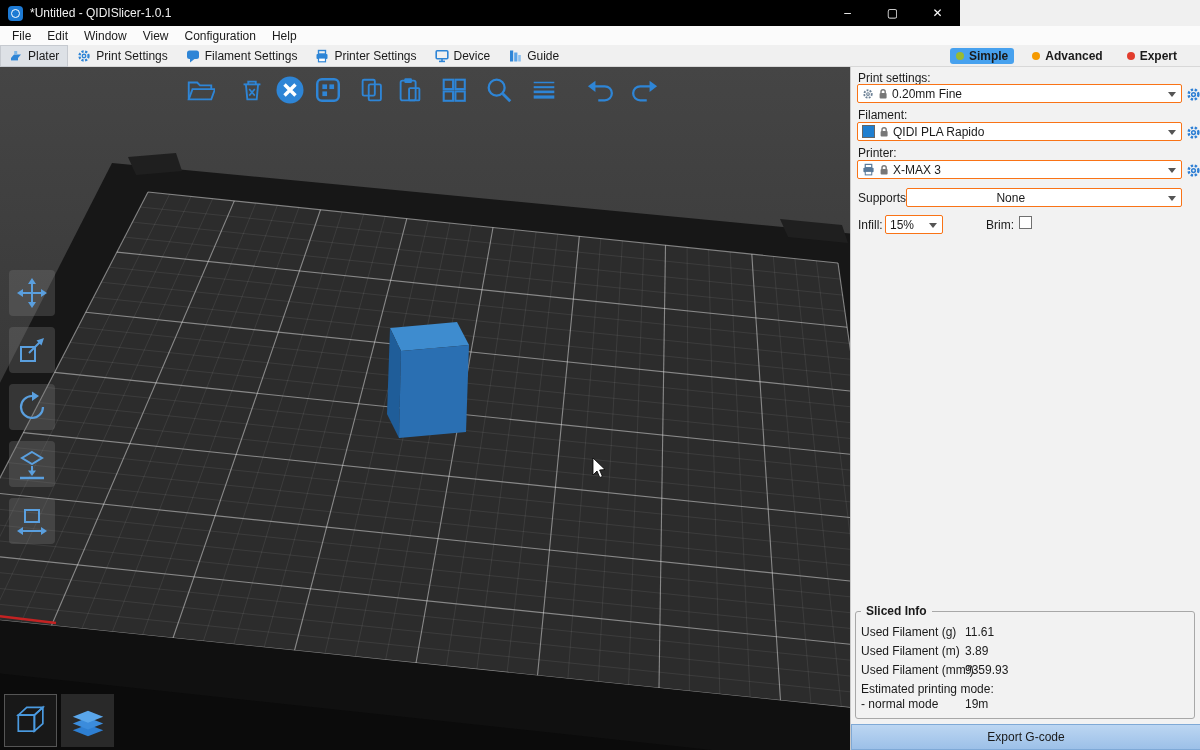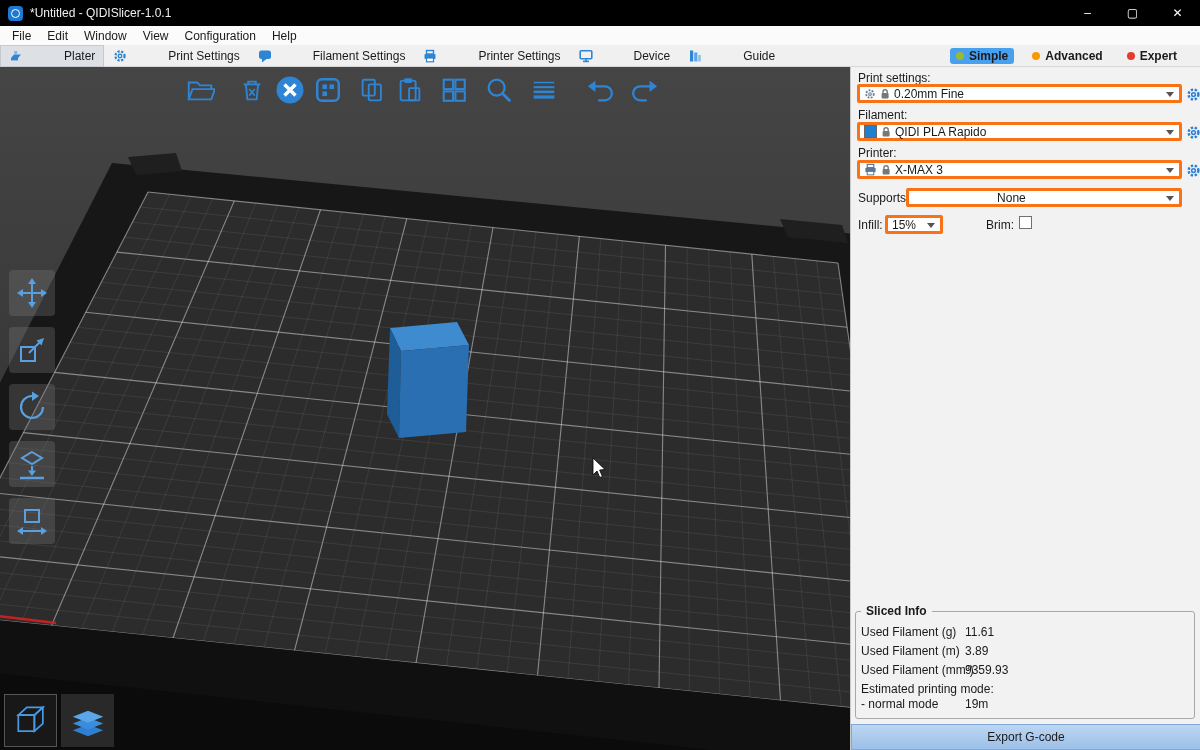--- a/index.html
+++ b/index.html
@@ -1,36 +1,36 @@
 <!DOCTYPE html>
 <html><head>
 <meta charset="utf-8">
 <style>
   * { box-sizing: border-box; margin: 0; padding: 0; }
   html,body { width:1200px; height:750px; }
   body { font-family: "Liberation Sans", sans-serif; font-size:12px; color:#1a1a1a; }
   #app { position:relative; width:1200px; height:750px; overflow:hidden; background:#f0f0f0; }
 
   
-  .titlebar { position:absolute; left:0; top:0; width:1200px; height:26px; background:#000; color:#fff; display:flex; align-items:center; }
+  .titlebar { position:absolute; left:0; top:0; width:960px; height:26px; background:#000; color:#fff; display:flex; align-items:center; }
   .app-logo { width:15px; height:15px; border-radius:4px; background:#1d7ad4; margin:0 7px 0 8px; position:relative; }
   .app-logo::after { content:""; position:absolute; left:3px; top:3px; width:7px; height:7px; border:1.5px solid #fff; border-radius:50%; }
   .title-text { font-size:12px; color:#f0f0f0; }
   .win-controls { margin-left:auto; display:flex; height:26px; }
   .win-btn { width:45px; height:26px; display:flex; align-items:center; justify-content:center; font-size:12px; color:#fff; cursor:default; }
 
   
   .menubar { position:absolute; left:0; top:26px; width:1200px; height:19px; background:#fbfbfb; display:flex; align-items:center; padding-left:4px; }
   .menu-item { padding:2px 8px; }
 
   
   .tabbar { position:absolute; left:0; top:45px; width:1200px; height:22px; background:#f0f0f0; border-bottom:1px solid #d8d8d8; display:flex; align-items:center; }
   .tab { display:flex; align-items:center; gap:5px; padding:0 9px; height:22px; }
   .tab.selected { background:#dde1e6; box-shadow:inset 0 0 0 1px #c6cad0; }
-  .tab-label { white-space:nowrap;margin-left:36px; }
+  .tab-label { white-space:nowrap; }
   .modes { margin-left:auto; display:flex; align-items:center; gap:12px; padding-right:17px; }
   .mode { display:flex; align-items:center; gap:5px; font-weight:bold; padding:1px 6px; border-radius:3px; }
   .mode.selected { background:#47a1ee; }
   .dot { width:8px; height:8px; border-radius:50%; }
   .dot-simple { background:#9aba31; }
   .dot-advanced { background:#f59a00; }
   .dot-expert { background:#e23d2e; }
 
   
   .viewport { position:absolute; left:0; top:67px; width:850px; height:683px; overflow:hidden;
@@ -43,21 +43,21 @@
   .left-toolbar { position:absolute; left:9px; top:203px; display:flex; flex-direction:column; gap:11px; }
   .lt-btn { width:46px; height:46px; background:rgba(120,120,120,.32); border-radius:4px; display:flex; align-items:center; justify-content:center; }
 
   .view-toggles { position:absolute; left:4px; bottom:3px; display:flex; gap:4px; }
   .vw-btn { width:53px; height:53px; background:rgba(45,45,45,.88); display:flex; align-items:center; justify-content:center; }
   .vw-btn.selected { background:rgba(25,25,25,.95); box-shadow:inset 0 0 0 1px #555; }
 
   
   .sidepanel { position:absolute; left:850px; top:67px; width:350px; height:683px; background:#f2f2f2; border-left:1px solid #c9c9c9; }
   .sp-label { position:absolute; color:#1a1a1a; white-space:nowrap; }
-  .combo { position:absolute; display:flex; align-items:center; gap:4px; height:19px; background:#fff; border:3px solid #f97316; border-radius:2px; padding:0 5px 0 4px; }
+  .combo { position:absolute; display:flex; align-items:center; gap:4px; height:19px; background:#fff; border:1px solid #f97316; border-radius:2px; padding:0 5px 0 4px; }
   .combo .arrow { width:0; height:0; border:4px solid transparent; border-top:5px solid #555; margin-left:auto; margin-top:5px; }
   .combo-text { white-space:nowrap; overflow:hidden; }
   .gear-btn { position:absolute; width:16px; height:16px; display:flex; align-items:center; justify-content:center; }
   .checkbox { position:absolute; width:13px; height:13px; background:#fff; border:1px solid #707070; }
   .swatch { width:13px; height:13px; background:#1f7fd0; border:1px solid #666; flex:0 0 auto; }
 
   .group { position:absolute; left:4px; top:544px; width:340px; height:108px; border:1px solid #a8a8a8; border-radius:3px; }
   .group-title { position:absolute; left:10px; top:537px; background:#f2f2f2; padding:0 5px; font-weight:bold; }
   .si-row { position:absolute; left:0; width:100%; height:16px; }
   .si-label { position:absolute; left:10px; white-space:nowrap; }

